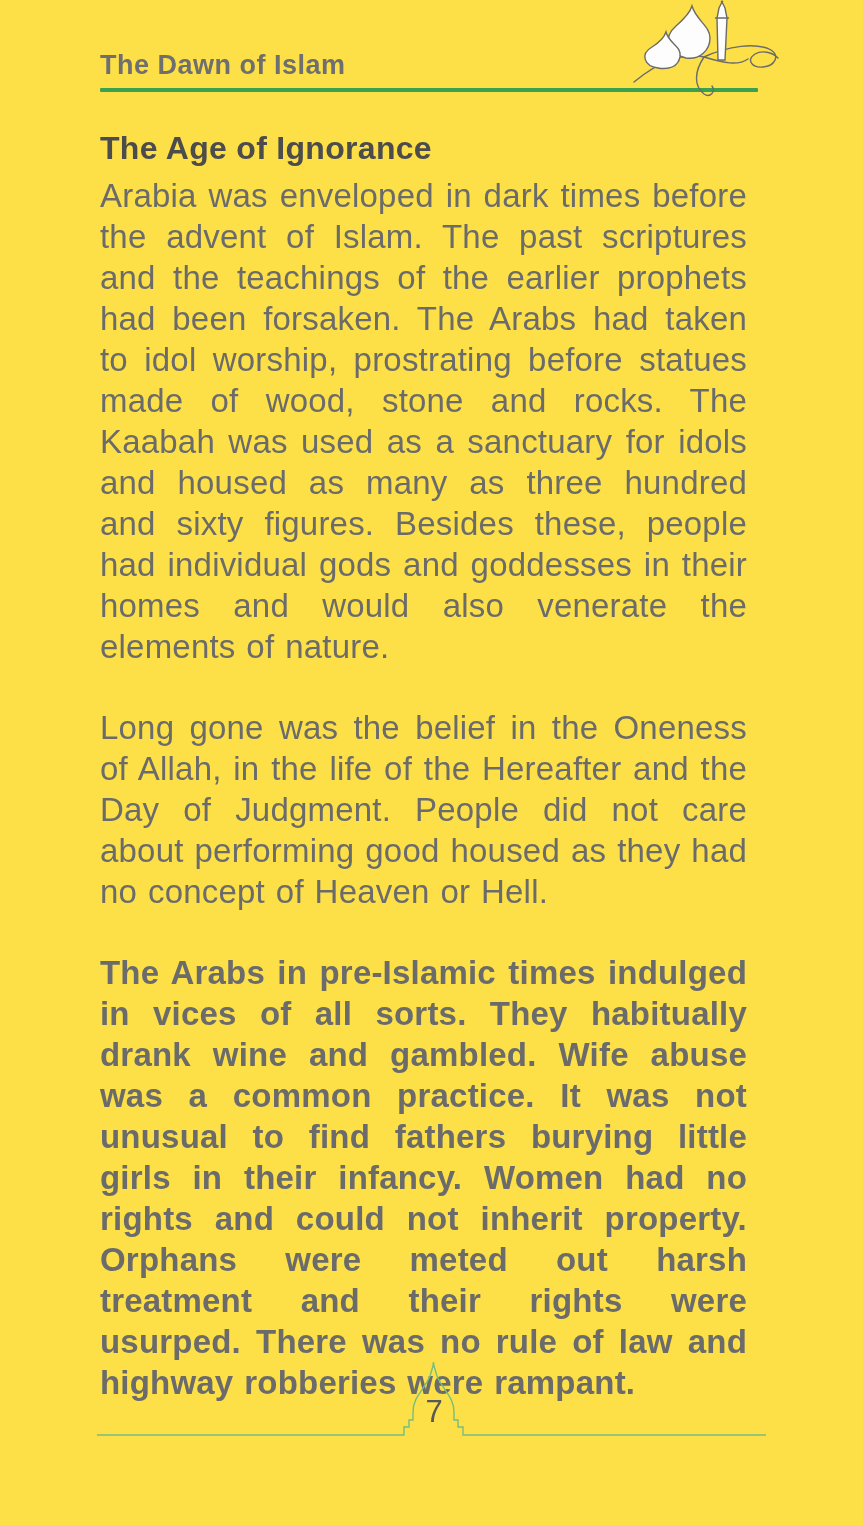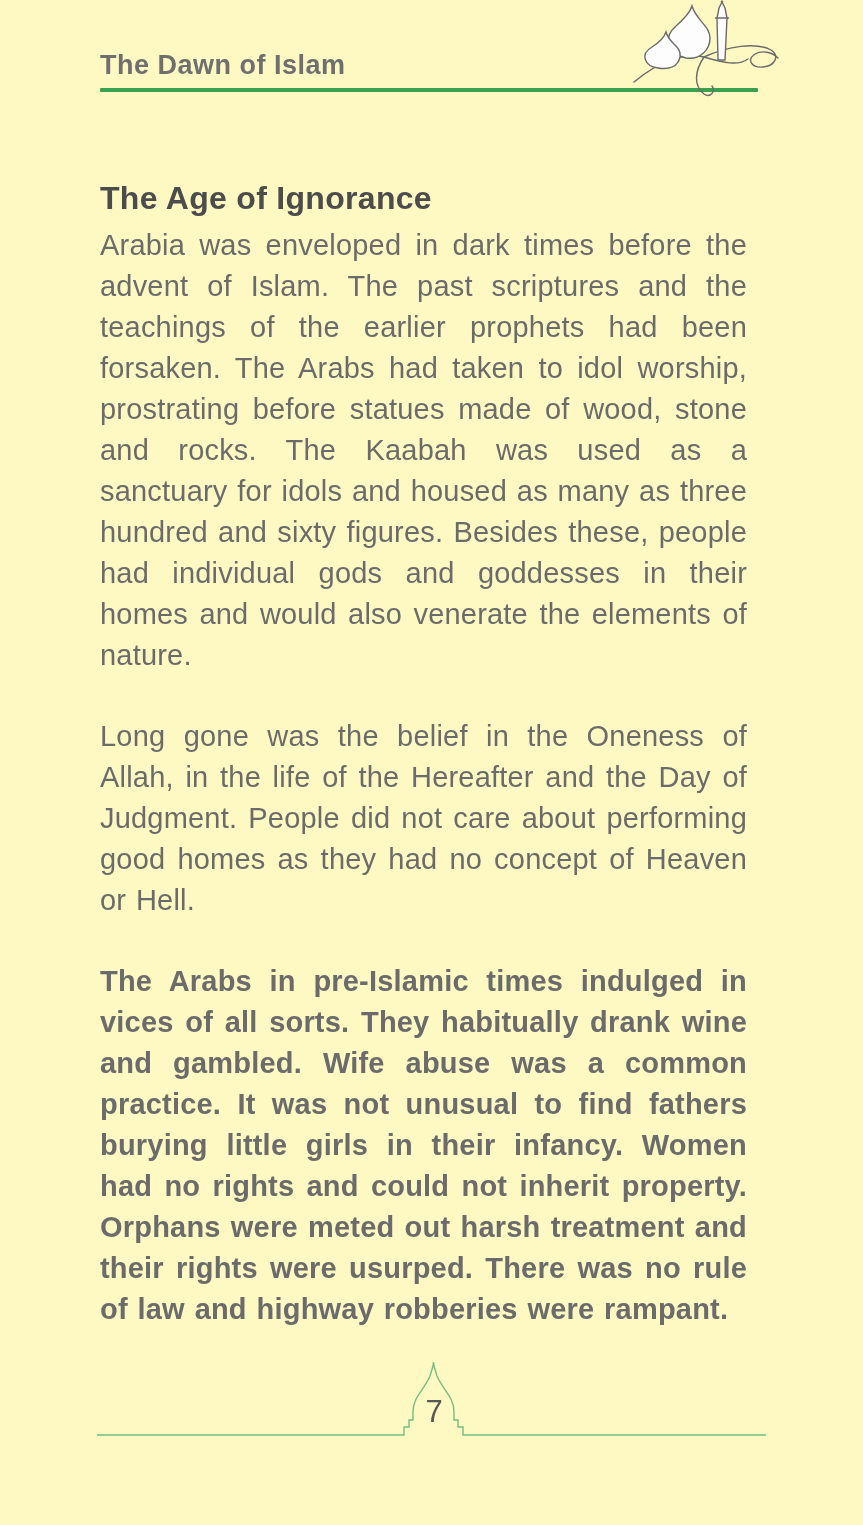--- a/index.html
+++ b/index.html
@@ -1,20 +1,20 @@
 <!DOCTYPE html>
 <html><head>
 <meta charset="utf-8">
 <style>
   html,body{margin:0;padding:0;background:#e8e8e8;}
   .page{
     position:relative;
     width:863px;height:1525px;
     margin:0 auto;
-    background:#fef9c3;
+    background:#fde047;
     overflow:hidden;
     font-family:"Liberation Sans", sans-serif;
     color:#6b6b6b;
   }
   .content{padding:0 100px;}
   .running-title{
     margin-top:50px;
     font-size:27px;
     font-weight:bold;
     letter-spacing:0.5px;
@@ -28,29 +28,29 @@
     border-radius:1px;
   }
   .header-icon{
     position:absolute;
     top:0;
     left:628px;
     width:162px;
     height:102px;
   }
   h1.section-heading{
-    margin:88px 0 8px 0;
+    margin:38px 0 8px 0;
     font-size:32px;
     font-weight:bold;
     letter-spacing:0.3px;
     color:#4c4c4c;
   }
   p.body-para{
     margin:0 16px 40px 0;
-    font-size:29px;
+    font-size:33px;
     line-height:41px;
     letter-spacing:0.2px;
     word-spacing:1.5px;
     text-align:justify;
     color:#6b6b6b;
   }
   p.body-para:last-child{margin-bottom:0;font-weight:bold;}
   .footer{
     position:absolute;
     left:0; top:1362px;
@@ -75,21 +75,21 @@
 
 <div class="page">
 
   <div class="content">
     <div class="running-title">The Dawn of Islam</div>
     <div class="header-rule"></div>
 
     <h1 class="section-heading">The Age of Ignorance</h1>
 
     <p class="body-para">Arabia was enveloped in dark times before the advent of Islam. The past scriptures and the teachings of the earlier prophets had been forsaken. The Arabs had taken to idol worship, prostrating before statues made of wood, stone and rocks. The Kaabah was used as a sanctuary for idols and housed as many as three hundred and sixty figures. Besides these, people had individual gods and goddesses in their homes and would also venerate the elements of nature.</p>
-    <p class="body-para">Long gone was the belief in the Oneness of Allah, in the life of the Hereafter and the Day of Judgment. People did not care about performing good homes as they had no concept of Heaven or Hell.</p>
+    <p class="body-para">Long gone was the belief in the Oneness of Allah, in the life of the Hereafter and the Day of Judgment. People did not care about performing good housed as they had no concept of Heaven or Hell.</p>
     <p class="body-para">The Arabs in pre-Islamic times indulged in vices of all sorts. They habitually drank wine and gambled. Wife abuse was a common practice. It was not unusual to find fathers burying little girls in their infancy. Women had no rights and could not inherit property. Orphans were meted out harsh treatment and their rights were usurped. There was no rule of law and highway robberies were rampant.</p>
   </div>
 
   <svg class="header-icon" viewBox="0 0 162 102" fill="none" stroke="#6b6b6b" stroke-width="1.4" stroke-linecap="round">
 
     <path d="M6 82 C30 62 55 52 76 57 C100 46 128 42 143 50 C152 56 147 66 135 67 C124 68 118 60 127 54 C134 50 144 52 150 58"></path>
     <path d="M76 57 C96 63 110 66 120 59"></path>
 
     <path d="M76 57 C66 72 66 86 76 94 C82 98 88 92 84 86"></path>
 

